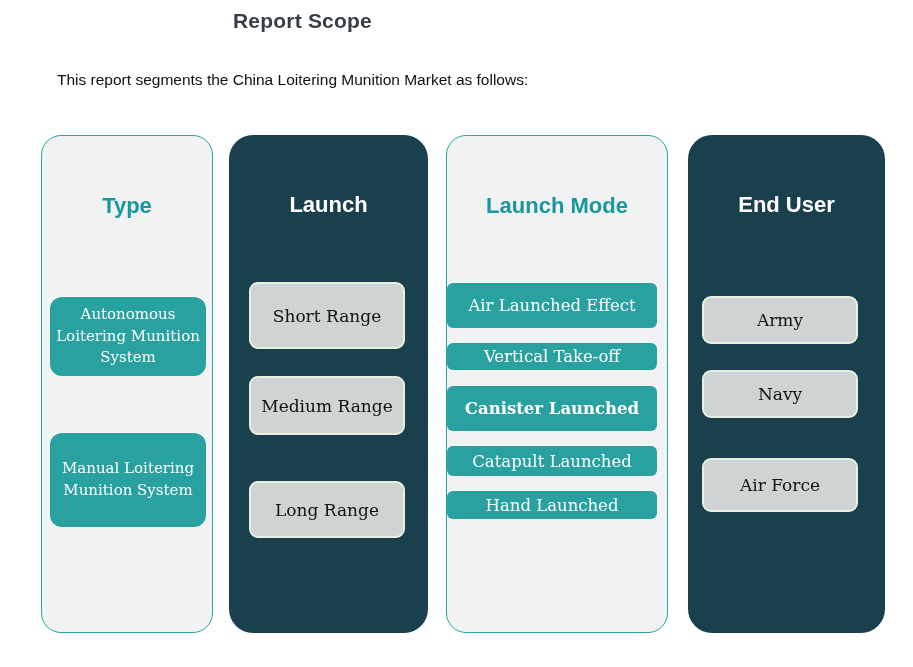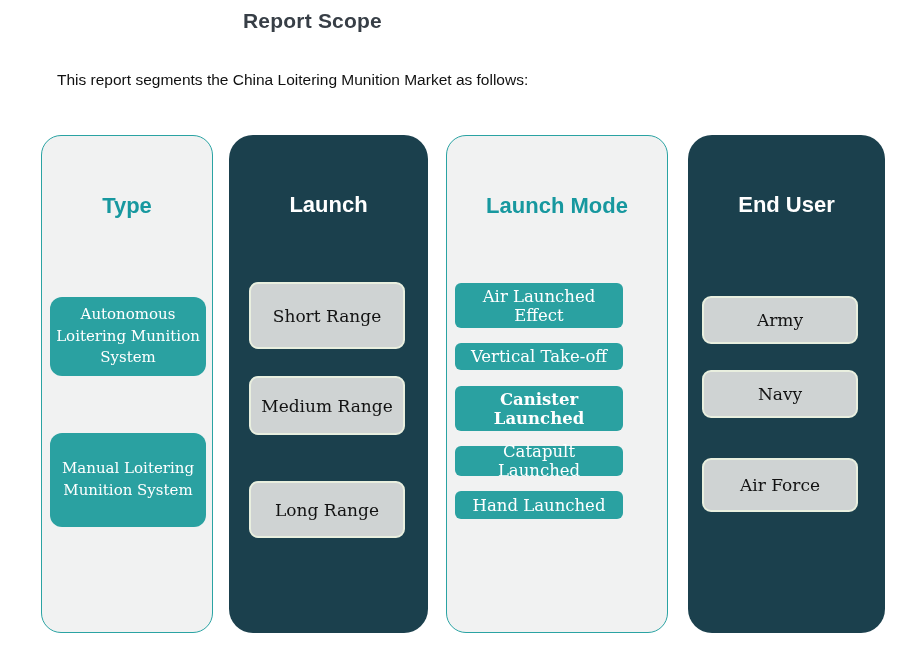--- a/index.html
+++ b/index.html
@@ -17,21 +17,21 @@
   }
   html,body{margin:0;padding:0;}
   body{font-family:"Liberation Sans",sans-serif;background:#fff;}
   .stage{
     position:relative;
     width:913px;height:667px;
     background:var(--page-bg,#fff);
     overflow:hidden;
   }
   .title{
-    position:absolute;left:243px;top:9px;margin:0;
+    position:absolute;left:233px;top:9px;margin:0;
     font-size:21px;font-weight:700;color:var(--title-color,#373E46);
     letter-spacing:.2px;
     text-align:right;
   }
   .subtitle{
     position:absolute;left:57px;top:71px;margin:0;
     font-size:15.5px;color:var(--subtitle-color,#101010);
   }
   .card{
     position:absolute;top:135px;height:498px;box-sizing:border-box;
@@ -75,21 +75,21 @@
   
   .col1 .item{left:8px;width:156px;border-radius:12px;font-size:15px;line-height:1.45;}
   .c1i1{top:161px;height:79px;}
   .c1i2{top:297px;height:94px;}
   
   .col2 .item{left:20px;width:156px;font-size:17px;}
   .c2i1{top:147px;height:67px;}
   .c2i2{top:241px;height:59px;}
   .c2i3{top:346px;height:57px;}
   
-  .col3 .item{left:8px;width:168px;border-radius:6px;font-size:16.5px;}
+  .col3 .item{left:0;width:210px;border-radius:6px;font-size:16.5px;}
   .c3i1{top:147px;height:45px;}
   .c3i2{top:207px;height:27px;}
   .c3i3{top:250px;height:45px;font-weight:bold;}
   .c3i4{top:310px;height:30px;}
   .c3i5{top:355px;height:28px;}
   
   .col4 .item{left:14px;width:156px;font-size:17px;}
   .c4i1{top:161px;height:48px;}
   .c4i2{top:235px;height:48px;}
   .c4i3{top:323px;height:54px;}

